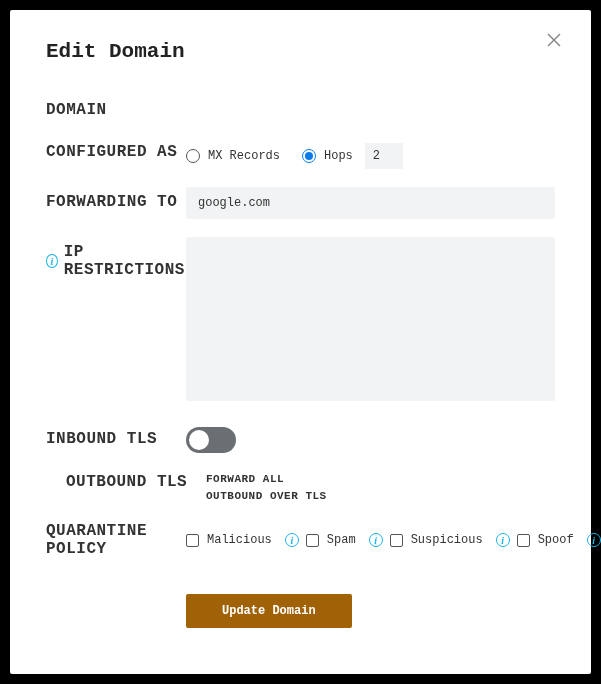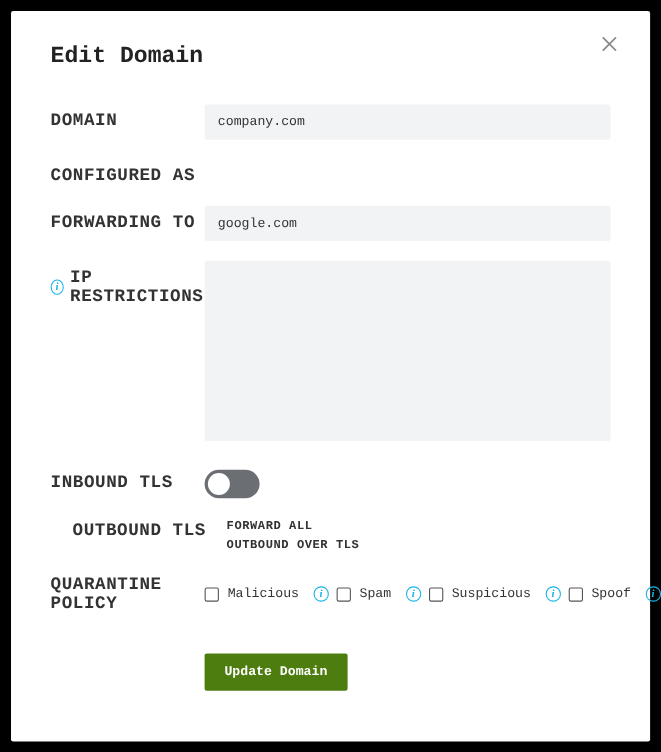--- a/index.html
+++ b/index.html
@@ -197,24 +197,24 @@
       border: 1.5px solid #555;
       border-radius: 2px;
       cursor: pointer;
     }
     .checkbox-label {
       font-family: "Courier New", monospace;
       font-size: 12px;
       color: #333;
     }
     .submit-btn {
-      background: #4d7c0f;
+      background: #a16207;
       color: #fff;
       border: none;
-      padding: 10px 18px;
+      padding: 10px 36px;
       font-family: "Courier New", monospace;
       font-size: 12px;
       font-weight: bold;
       border-radius: 2px;
       cursor: pointer;
       margin-top: 18px;
     }
     .row-ip {
       margin-bottom: 20px;
     }
@@ -256,28 +256,40 @@
         <line x1="13" y1="1" x2="1" y2="13" stroke="currentColor" stroke-width="1.5"></line>
       </svg>
   </div>
 
   <h1 class="title">Edit Domain</h1>
 
   <div class="form-row">
     <div class="label-col">
       <span class="label-text">DOMAIN</span>
     </div>
-    <div class="value-col">
-      <input type="text" class="text-input" value="company.com" style="">
-    </div>
   </div>
 
   <div class="form-row row-configured">
     <div class="label-col">
       <span class="label-text">CONFIGURED AS</span>
+    </div>
+    <div class="value-col">
+      <div class="radio-group">
+        <div class="radio-wrap">
+          <div class="radio-circle"></div>
+          <span class="radio-label">MX Records</span>
+        </div>
+        <div class="radio-wrap">
+          <div class="radio-circle checked">
+              <div class="dot"></div>
+            </div>
+          <span class="radio-label">Hops</span>
+          <input type="text" class="hops-input" value="2" style="">
+        </div>
+      </div>
     </div>
   </div>
 
   <div class="form-row">
     <div class="label-col">
       <span class="label-text">FORWARDING TO</span>
     </div>
     <div class="value-col">
       <input type="text" class="text-input" value="google.com" style="">
     </div>

